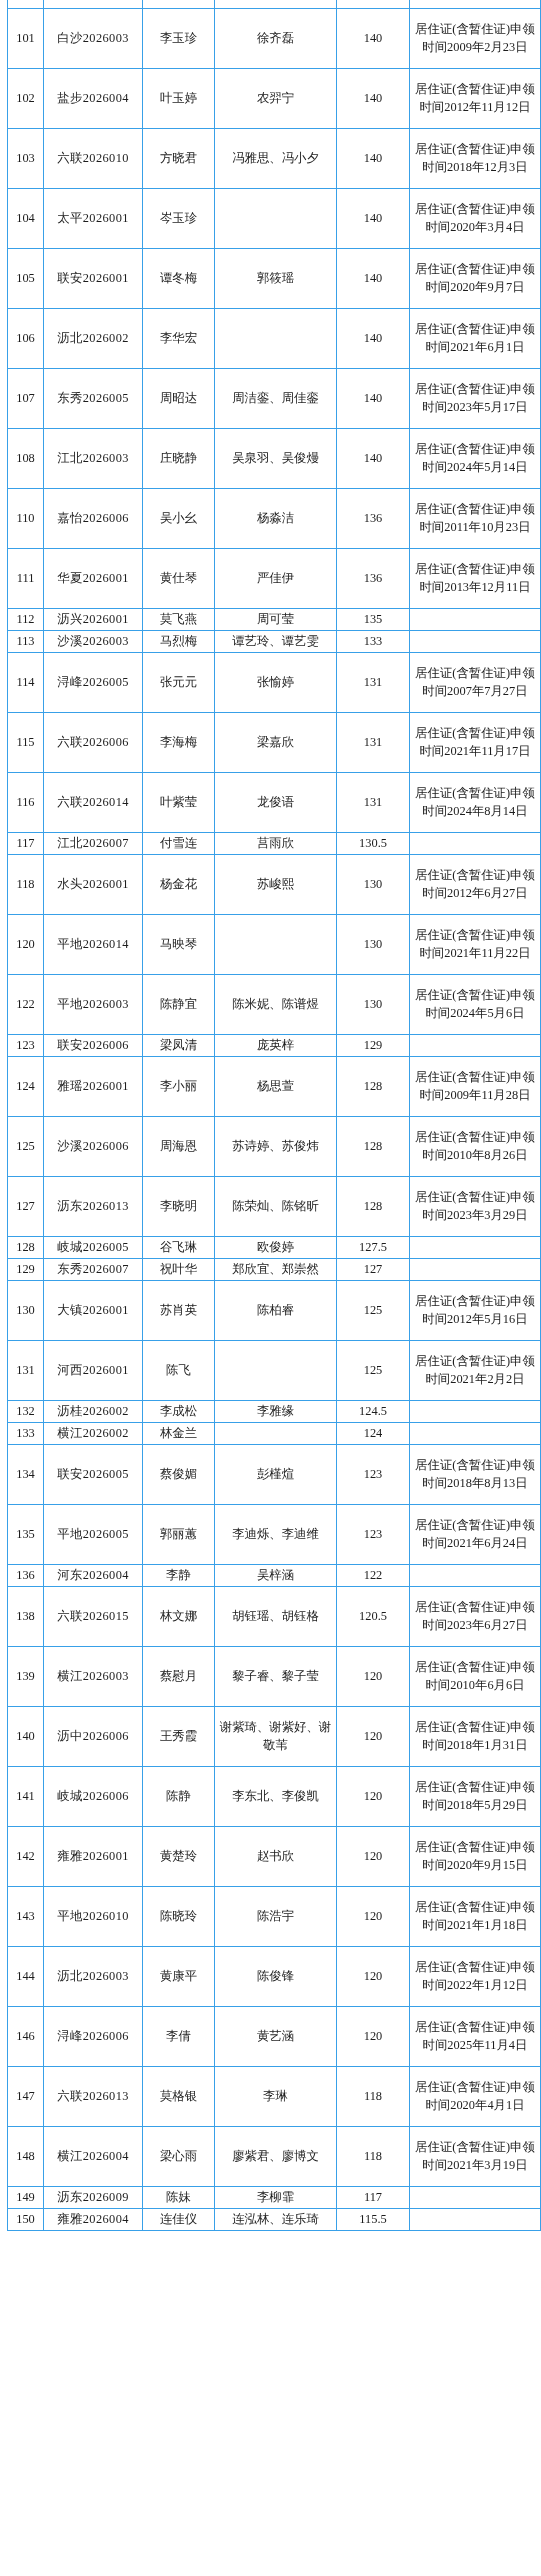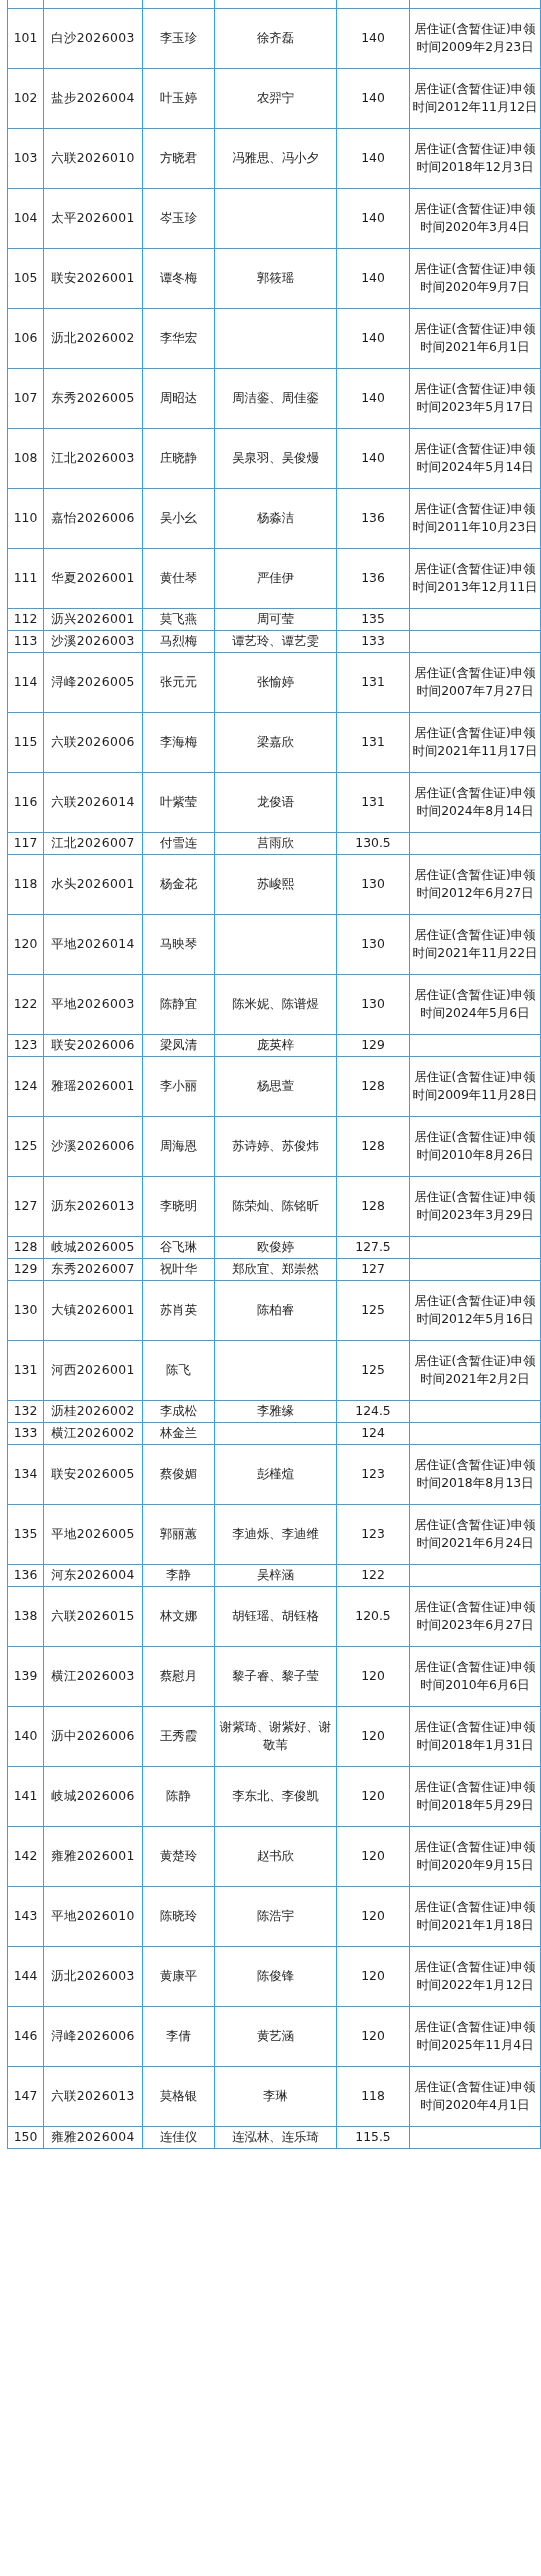--- a/index.html
+++ b/index.html
@@ -7,20 +7,21 @@
     padding: 0;
     background: #ffffff;
     width: 542px;
     font-family: "DejaVu Sans", "Liberation Sans", sans-serif;
   }
   .page {
     width: 542px;
     height: 2576px;
     overflow: hidden;
     background: #ffffff;
+    font-family: Liberation Serif, serif;
   }
   table.score-table {
     border-collapse: collapse;
     table-layout: fixed;
     width: 533px;
     margin-left: 7px;
     margin-top: 0;
   }
   table.score-table td {
     border: 1.8px solid #38a0e8;
@@ -388,20 +389,36 @@
           <td class="c-note">居住证(含暂住证)申领时间2025年11月4日</td>
         </tr>
         <tr class="tall">
           <td class="c-no">147</td>
           <td class="c-id">六联2026013</td>
           <td class="c-name">莫格银</td>
           <td class="c-child">李琳</td>
           <td class="c-score">118</td>
           <td class="c-note">居住证(含暂住证)申领时间2020年4月1日</td>
         </tr>
+        <tr class="tall">
+          <td class="c-no">148</td>
+          <td class="c-id">横江2026004</td>
+          <td class="c-name">梁心雨</td>
+          <td class="c-child">廖紫君、廖博文</td>
+          <td class="c-score">118</td>
+          <td class="c-note">居住证(含暂住证)申领时间2021年3月19日</td>
+        </tr>
+        <tr class="short">
+          <td class="c-no">149</td>
+          <td class="c-id">沥东2026009</td>
+          <td class="c-name">陈妹</td>
+          <td class="c-child">李柳霏</td>
+          <td class="c-score">117</td>
+          <td class="c-note"></td>
+        </tr>
         <tr class="short">
           <td class="c-no">150</td>
           <td class="c-id">雍雅2026004</td>
           <td class="c-name">连佳仪</td>
           <td class="c-child">连泓林、连乐琦</td>
           <td class="c-score">115.5</td>
           <td class="c-note"></td>
         </tr>
       </tbody>
   </table>

